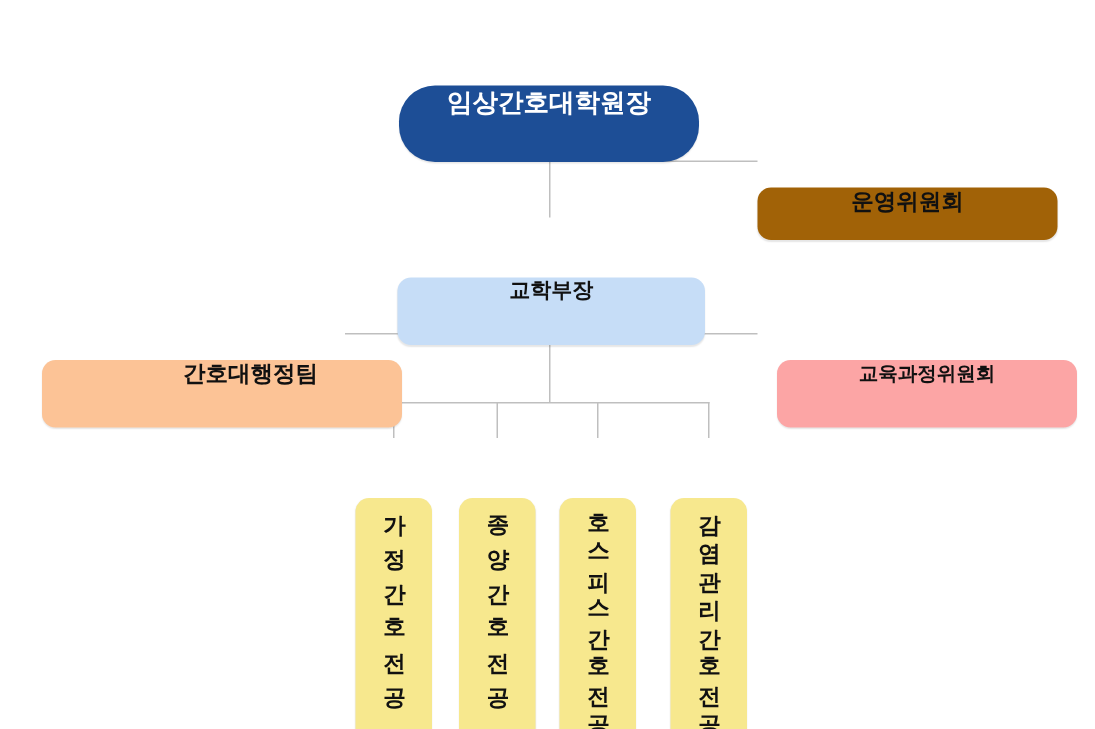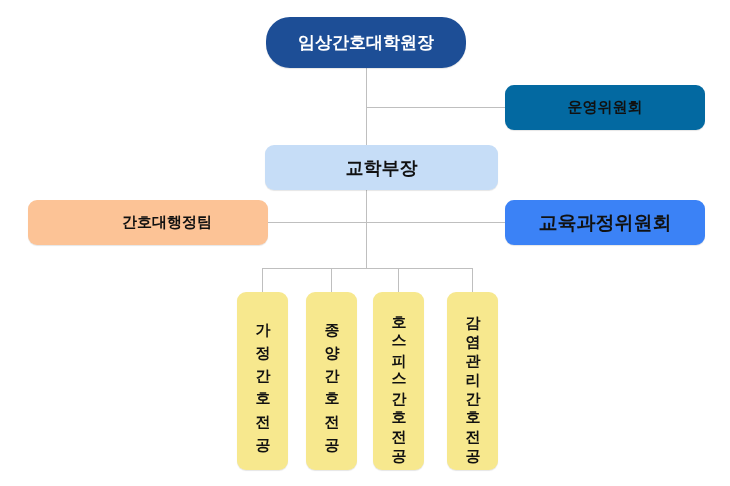--- a/index.html
+++ b/index.html
@@ -11,35 +11,36 @@
     overflow: hidden;
     font-family: "DejaVu Sans", "Liberation Sans", sans-serif;
   }
   .line { position: absolute; background: #bfbfbf; }
   .line.v { width: 1px; }
   .line.h { height: 1px; }
 
   .node {
     position: absolute;
     display: flex;
-    align-items: center;
+    align-items: flex-start;
     justify-content: center;
     font-weight: 700;
     color: #111111;
     box-shadow: 0 1px 1px rgba(0,0,0,0.10);
+    margin-top: 40px;
   }
   .node-root {
     left: 266px; top: 17px; width: 200px; height: 51px;
     background: #1d4e96; color: #ffffff;
     border-radius: 24px; font-size: 17px;
   }
-  .node-op   { left: 505px; top: 85px;  width: 200px; height: 45px; background: #0369a1; border-radius: 9px; font-size: 15px; }
-  .node-dir  { left: 265px; top: 145px; width: 233px; height: 45px; background: #c6ddf7; border-radius: 9px; font-size: 18px; }
+  .node-op   { left: 505px; top: 85px;  width: 200px; height: 35px; background: #a16207; border-radius: 9px; font-size: 15px; }
+  .node-dir  { left: 265px; top: 145px; width: 205px; height: 45px; background: #c6ddf7; border-radius: 9px; font-size: 14px; }
   .node-adm  { left: 28px;  top: 200px; width: 202px; height: 45px; background: #fcc396; border-radius: 9px; font-size: 15px; padding-left: 38px; }
-  .node-cur  { left: 505px; top: 200px; width: 200px; height: 45px; background: #3b82f6; border-radius: 9px; font-size: 19px; }
+  .node-cur  { left: 518px; top: 200px; width: 200px; height: 45px; background: #fca5a5; border-radius: 9px; font-size: 13px; }
 
   .node-major {
     top: 292px; width: 51px; height: 178px;
     background: #f7e88e; border-radius: 9px; font-size: 15px;
   }
   .major-1 { left: 237px; }
   .major-2 { left: 306px; }
   .major-3 { left: 373px; }
   .major-4 { left: 447px; }
 

